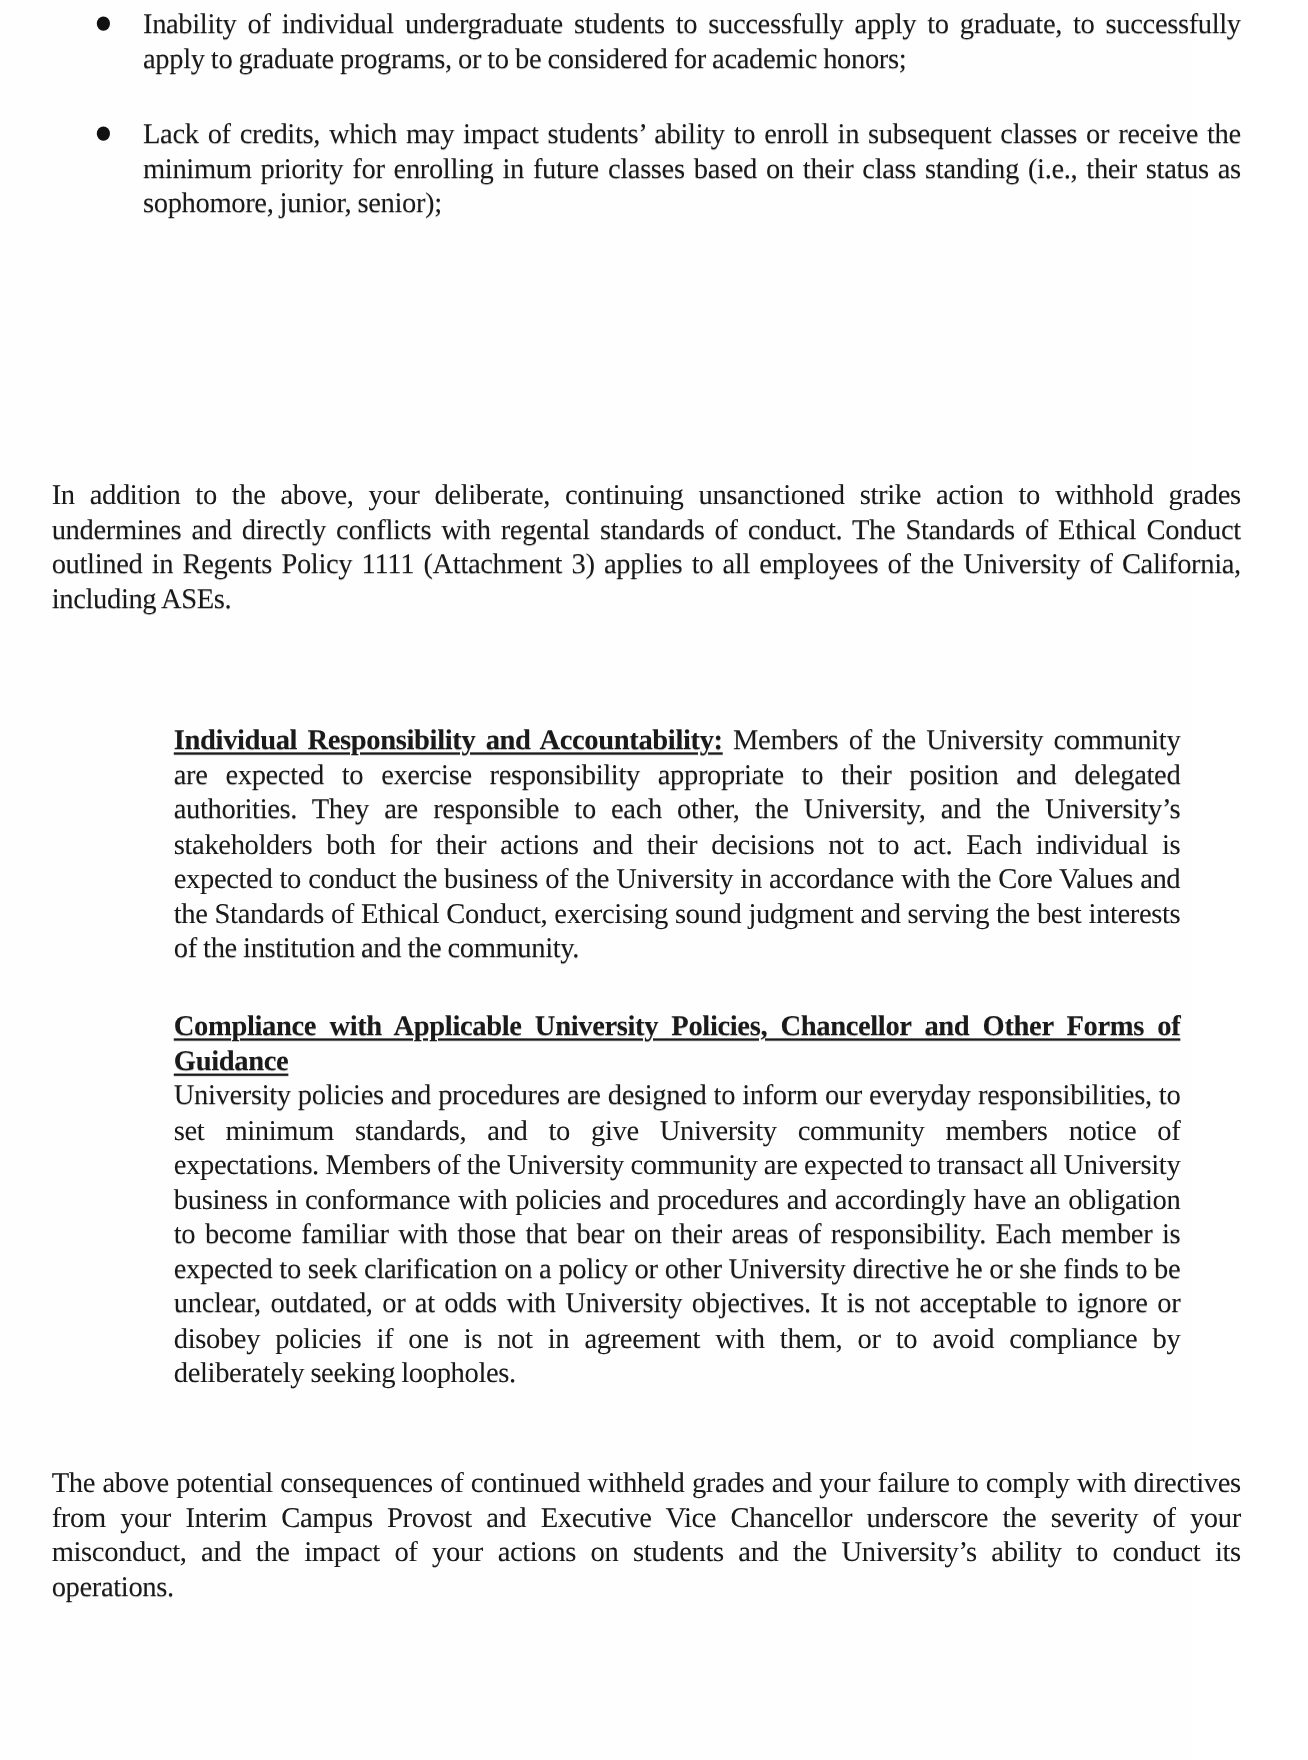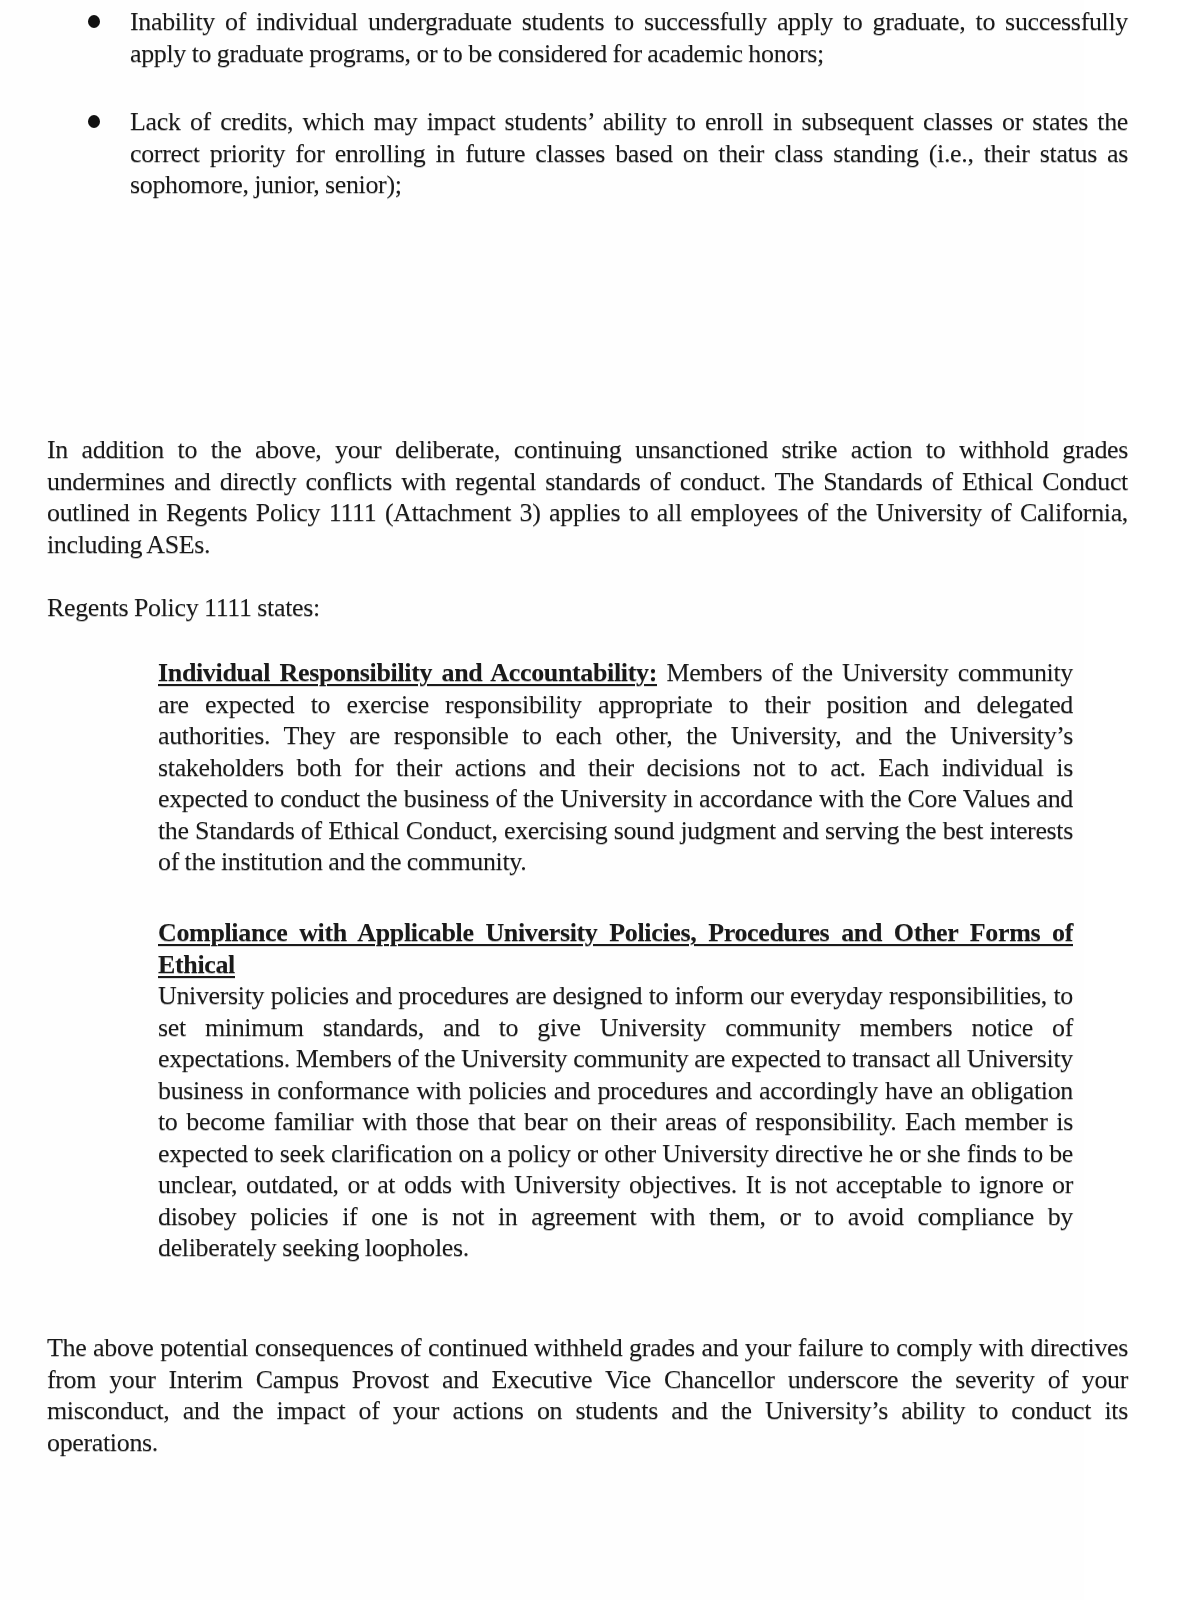--- a/index.html
+++ b/index.html
@@ -72,33 +72,32 @@
 
 <div class="page">
 
   <div class="bullet-item txt" style="top:6px;">
     <span class="bullet-dot"></span>
     <span>Inability of individual undergraduate students to successfully apply to graduate, to successfully apply to graduate programs, or to be considered for academic honors;</span>
   </div>
 
   <div class="bullet-item txt" style="top:106px;">
     <span class="bullet-dot"></span>
-    <span>Lack of credits, which may impact students’ ability to enroll in subsequent classes or states the correct priority for enrolling in future classes based on their class standing (</span><span class="italic">i.e.</span><span>, their status as sophomore, junior, senior);</span>
+    <span>Lack of credits, which may impact students’ ability to enroll in subsequent classes or receive the minimum priority for enrolling in future classes based on their class standing (</span><span class="italic">i.e.</span><span>, their status as sophomore, junior, senior);</span>
   </div>
 
 
 
   <p class="para txt" style="top:434px; margin:0;">In addition to the above, your deliberate, continuing unsanctioned strike action to withhold grades undermines and directly conflicts with regental standards of conduct. The Standards of Ethical Conduct outlined in Regents Policy 1111 (Attachment 3) applies to all employees of the University of California, including ASEs.</p>
 
-  <p class="para txt" style="top:592px; margin:0;">Regents Policy 1111 states:</p>
 
   <div class="quote txt" style="top:657px;">
     <span class="heading-ul">Individual Responsibility and Accountability:</span><span> Members of the University community are expected to exercise responsibility appropriate to their position and delegated authorities. They are responsible to each other, the University, and the University’s stakeholders both for their actions and their decisions not to act. Each individual is expected to conduct the business of the University in accordance with the Core Values and the Standards of Ethical Conduct, exercising sound judgment and serving the best interests of the institution and the community.</span>
   </div>
 
   <div class="quote txt" style="top:917px;">
-    <div class="heading-ul last-line-left">Compliance with Applicable University Policies, Procedures and Other Forms of Ethical</div>
+    <div class="heading-ul last-line-left">Compliance with Applicable University Policies, Chancellor and Other Forms of Guidance</div>
     <div>University policies and procedures are designed to inform our everyday responsibilities, to set minimum standards, and to give University community members notice of expectations. Members of the University community are expected to transact all University business in conformance with policies and procedures and accordingly have an obligation to become familiar with those that bear on their areas of responsibility. Each member is expected to seek clarification on a policy or other University directive he or she finds to be unclear, outdated, or at odds with University objectives. It is not acceptable to ignore or disobey policies if one is not in agreement with them, or to avoid compliance by deliberately seeking loopholes.</div>
   </div>
 
   <p class="para txt" style="top:1332px; margin:0;">The above potential consequences of continued withheld grades and your failure to comply with directives from your Interim Campus Provost and Executive Vice Chancellor underscore the severity of your misconduct, and the impact of your actions on students and the University’s ability to conduct its operations.</p>
 
 </div>
 
 </body></html>

